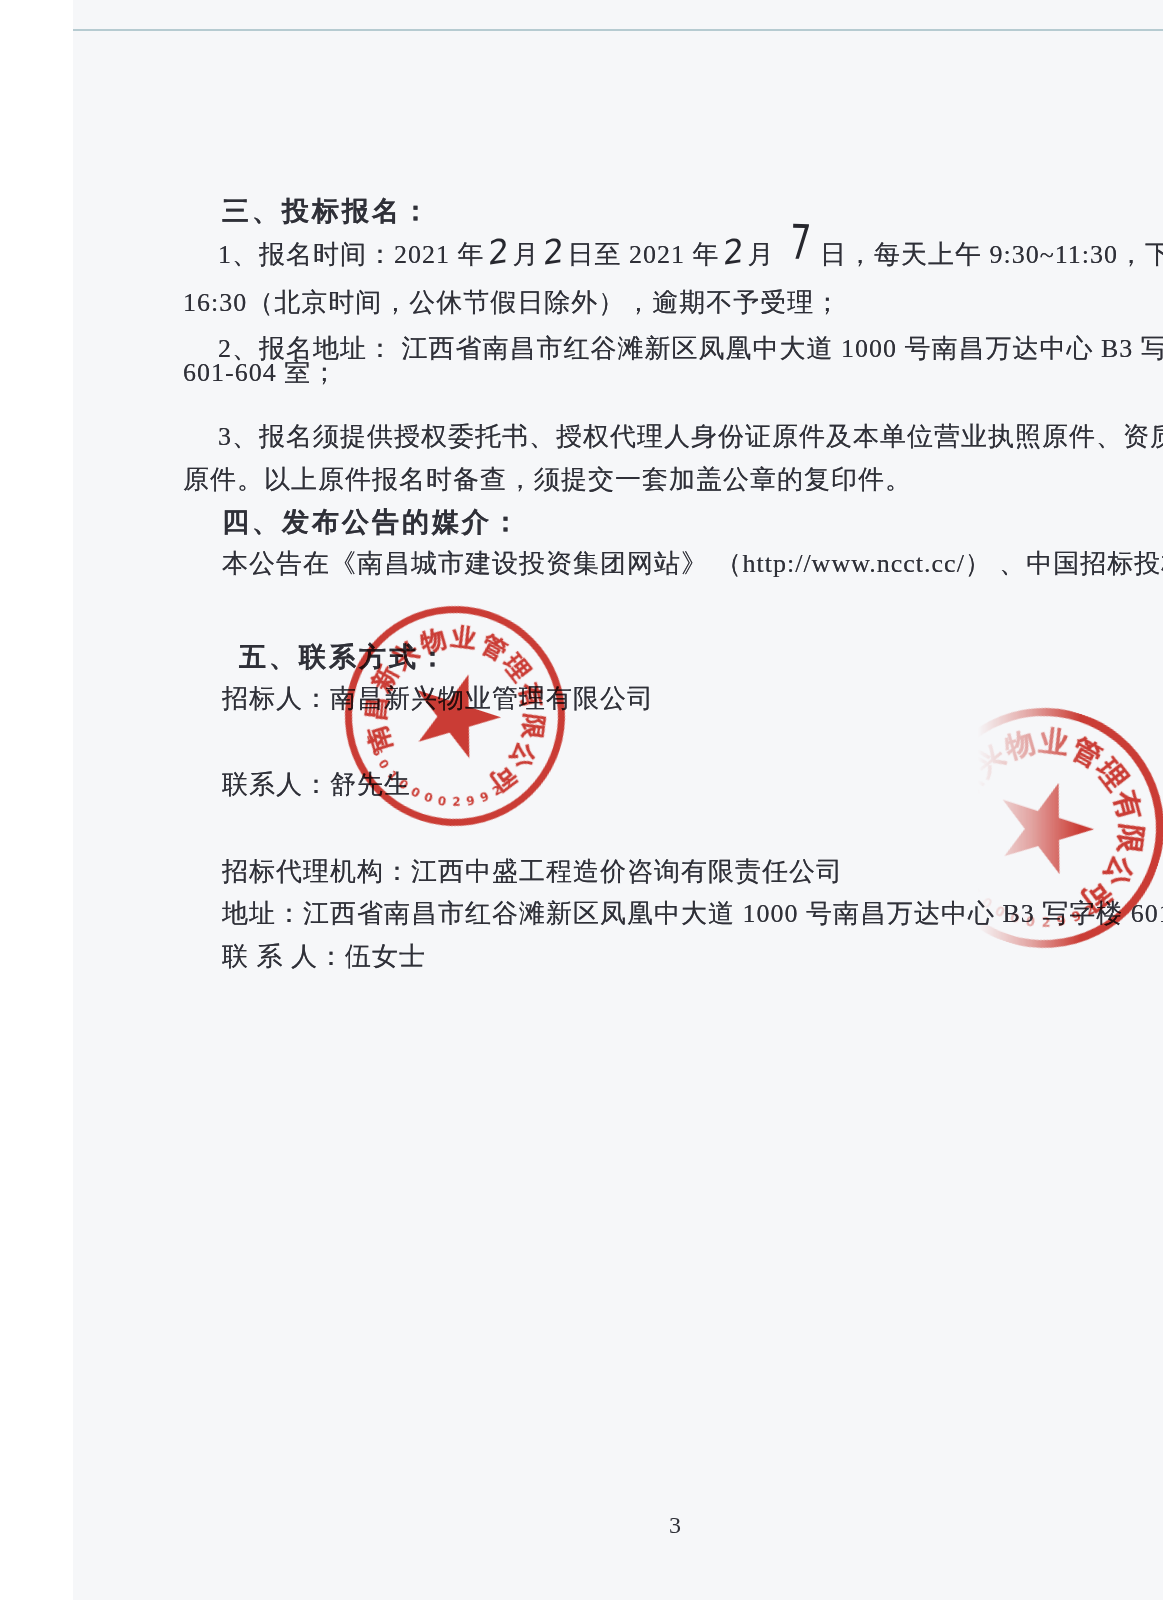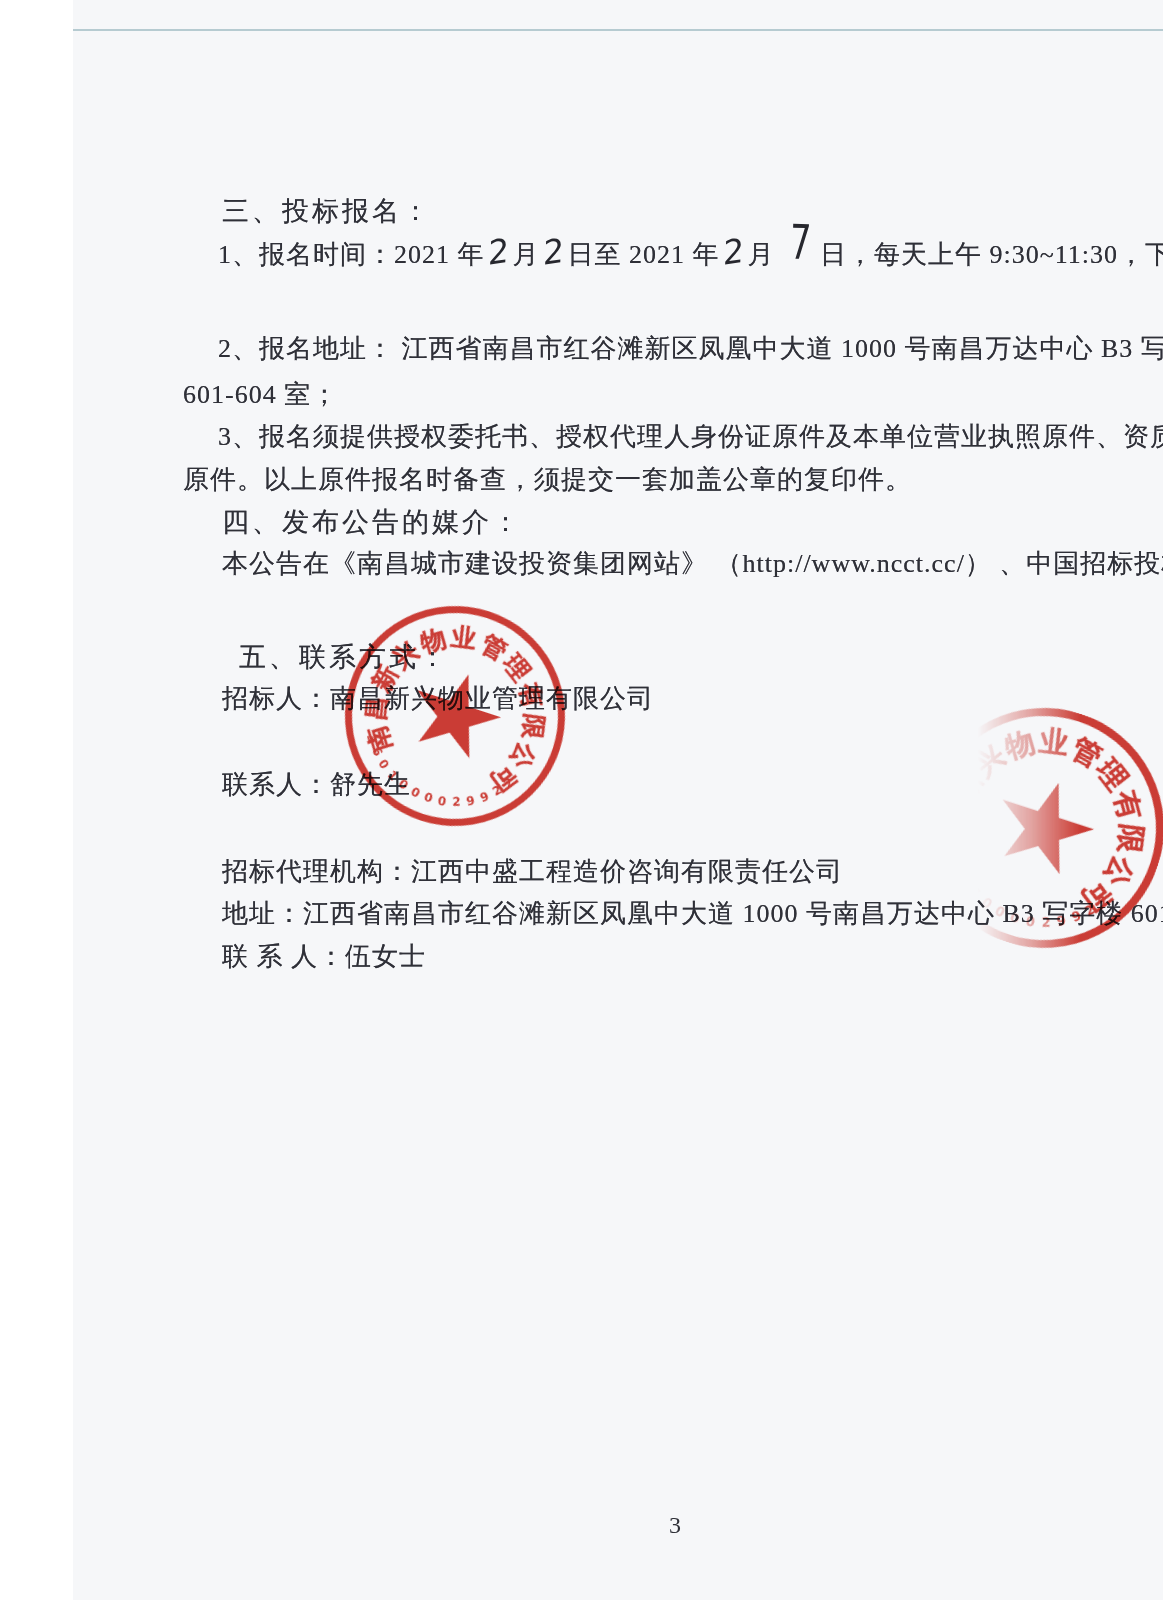--- a/index.html
+++ b/index.html
@@ -14,21 +14,21 @@
   }
   .scanline{
     position:absolute;left:0;right:0;top:29px;height:2px;
     background:#b6cbd1;
   }
   .ln{
     position:absolute;font-size:26px;line-height:30px;letter-spacing:1px;
     color:#2f3038;white-space:nowrap;z-index:2;
     text-shadow:0 0 0.6px rgba(47,48,56,.75);
   }
-  .h{font-weight:normal;font-size:27px;letter-spacing:3px;}
+  .h{font-weight:bold;font-size:27px;letter-spacing:3px;}
   .email{position:absolute;left:265px;top:0;}
   .hw{
     font-family:"DejaVu Sans",sans-serif;display:inline-block;
     font-size:33px;line-height:0;vertical-align:0px;
     transform:rotate(-8deg) skewX(-10deg);margin:0 3px;color:#26272e;
     text-shadow:none;font-weight:normal;
   }
   .hw7{
     font-size:48px;transform:rotate(2deg) scaleX(.7);vertical-align:4px;
     margin:0 4px 0 10px;
@@ -65,22 +65,23 @@
 
 <div class="paper">
   <div class="scanline"></div>
 
   <div class="ln h" style="top:196px;left:149px">三、投标报名：</div>
 
   <div class="ln" style="top:240px;left:145px">
     <span>1、报名时间：2021 年</span><span class="hw">2</span><span>月</span><span class="hw">2</span><span>日至 2021 年</span><span class="hw">2</span><span>月</span><span class="hw hw7">7</span><span>日，每天上午 9:30~11:30，下午 14:30~</span>
   </div>
 
+  <div class="ln" style="top:288px;left:110px">16:30（北京时间，公休节假日除外），逾期不予受理；</div>
   <div class="ln" style="top:334px;left:145px">2、报名地址： 江西省南昌市红谷滩新区凤凰中大道 1000 号南昌万达中心 B3 写字楼</div>
-  <div class="ln" style="top:380px;left:110px">601-604 室；</div>
+  <div class="ln" style="top:358px;left:110px">601-604 室；</div>
   <div class="ln" style="top:422px;left:145px">3、报名须提供授权委托书、授权代理人身份证原件及本单位营业执照原件、资质证书</div>
   <div class="ln h" style="top:507px;left:149px">四、发布公告的媒介：</div>
 
   <div class="ln" style="top:465px;left:110px">原件。以上原件报名时备查，须提交一套加盖公章的复印件。</div>
   <div class="ln" style="top:549px;left:149px">本公告在《南昌城市建设投资集团网站》 （http://www.ncct.cc/） 、中国招标投标</div>
 
   <div class="ln h" style="top:642px;left:166px">五、联系方式：</div>
   <div class="ln" style="top:684px;left:149px">招标人：南昌新兴物业管理有限公司</div>
   <div class="ln" style="top:770px;left:149px">联系人：舒先生</div>
   <div class="ln" style="top:857px;left:149px">招标代理机构：江西中盛工程造价咨询有限责任公司</div>

